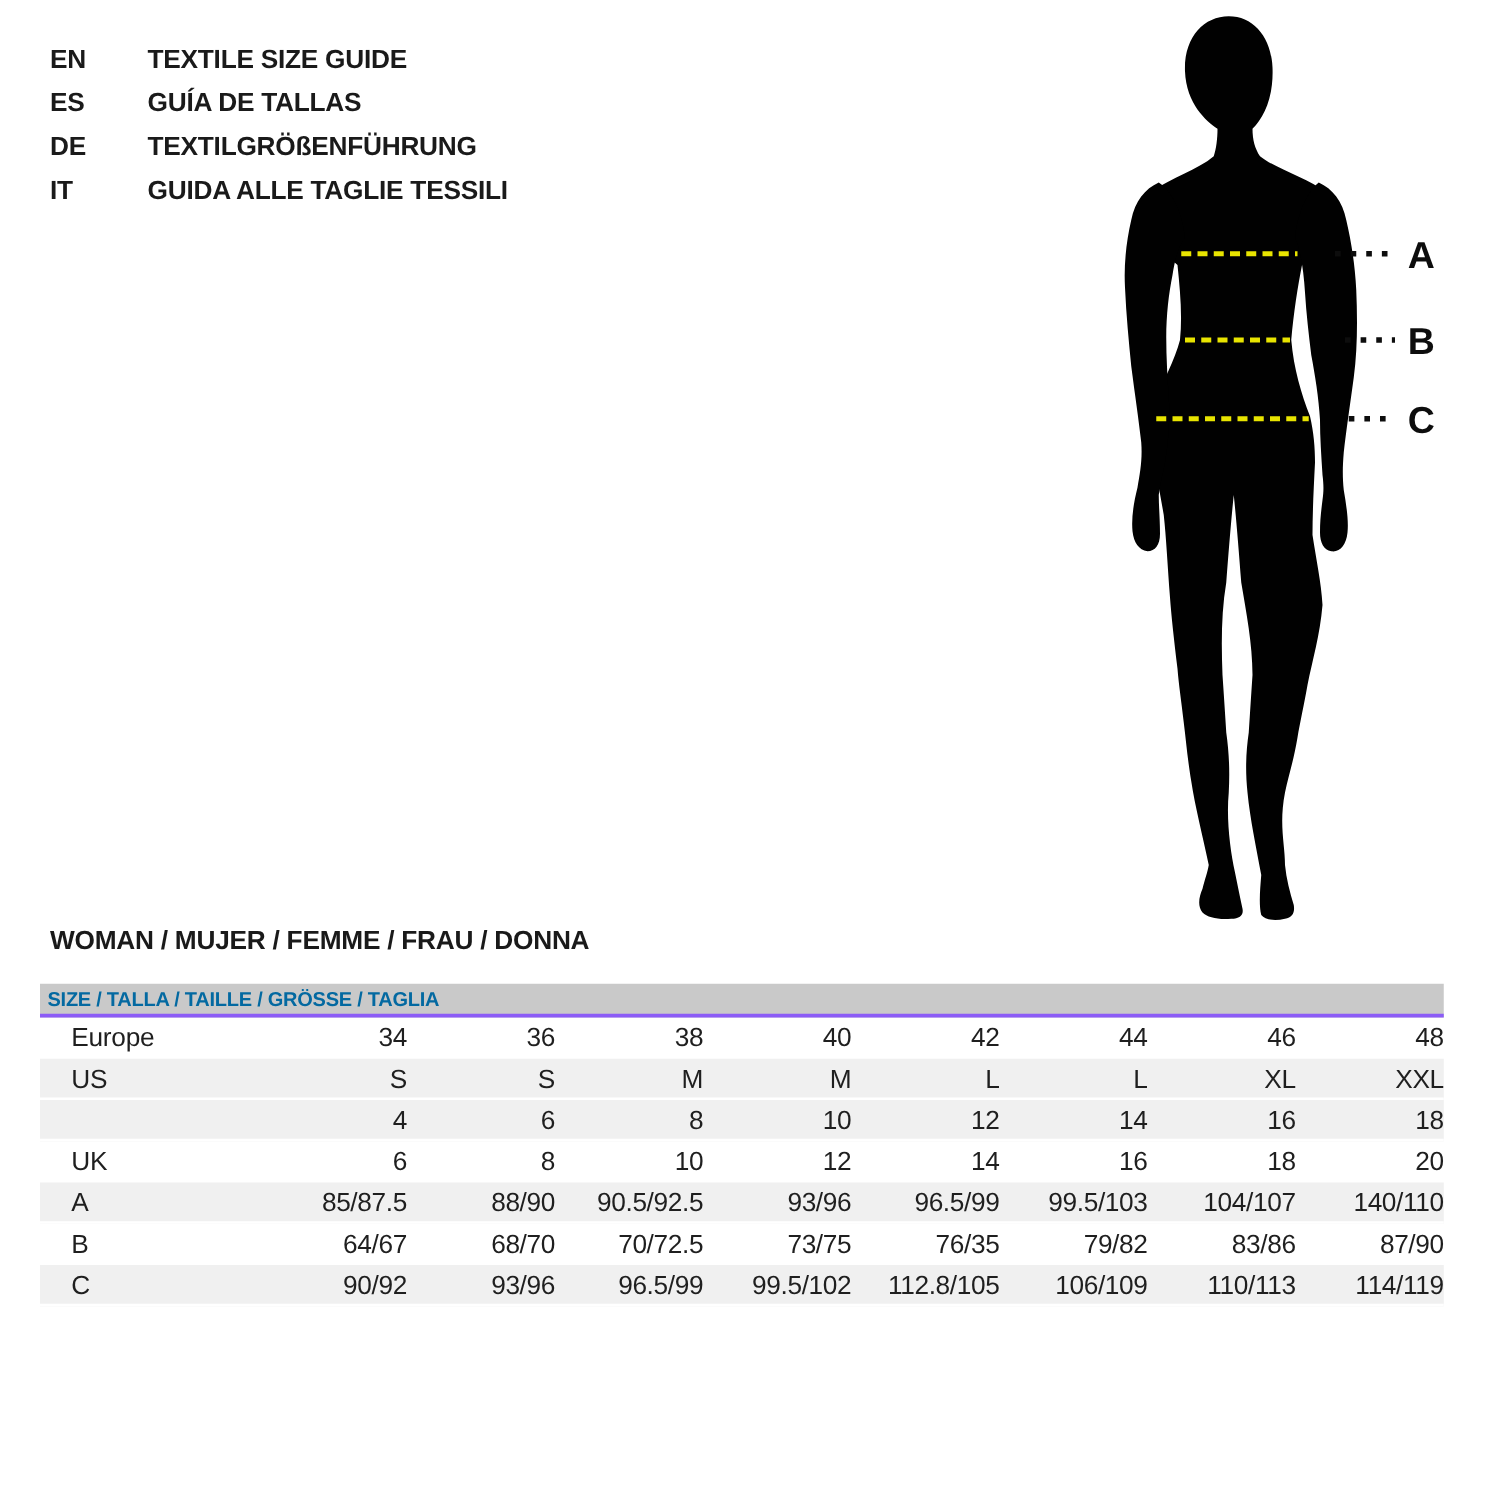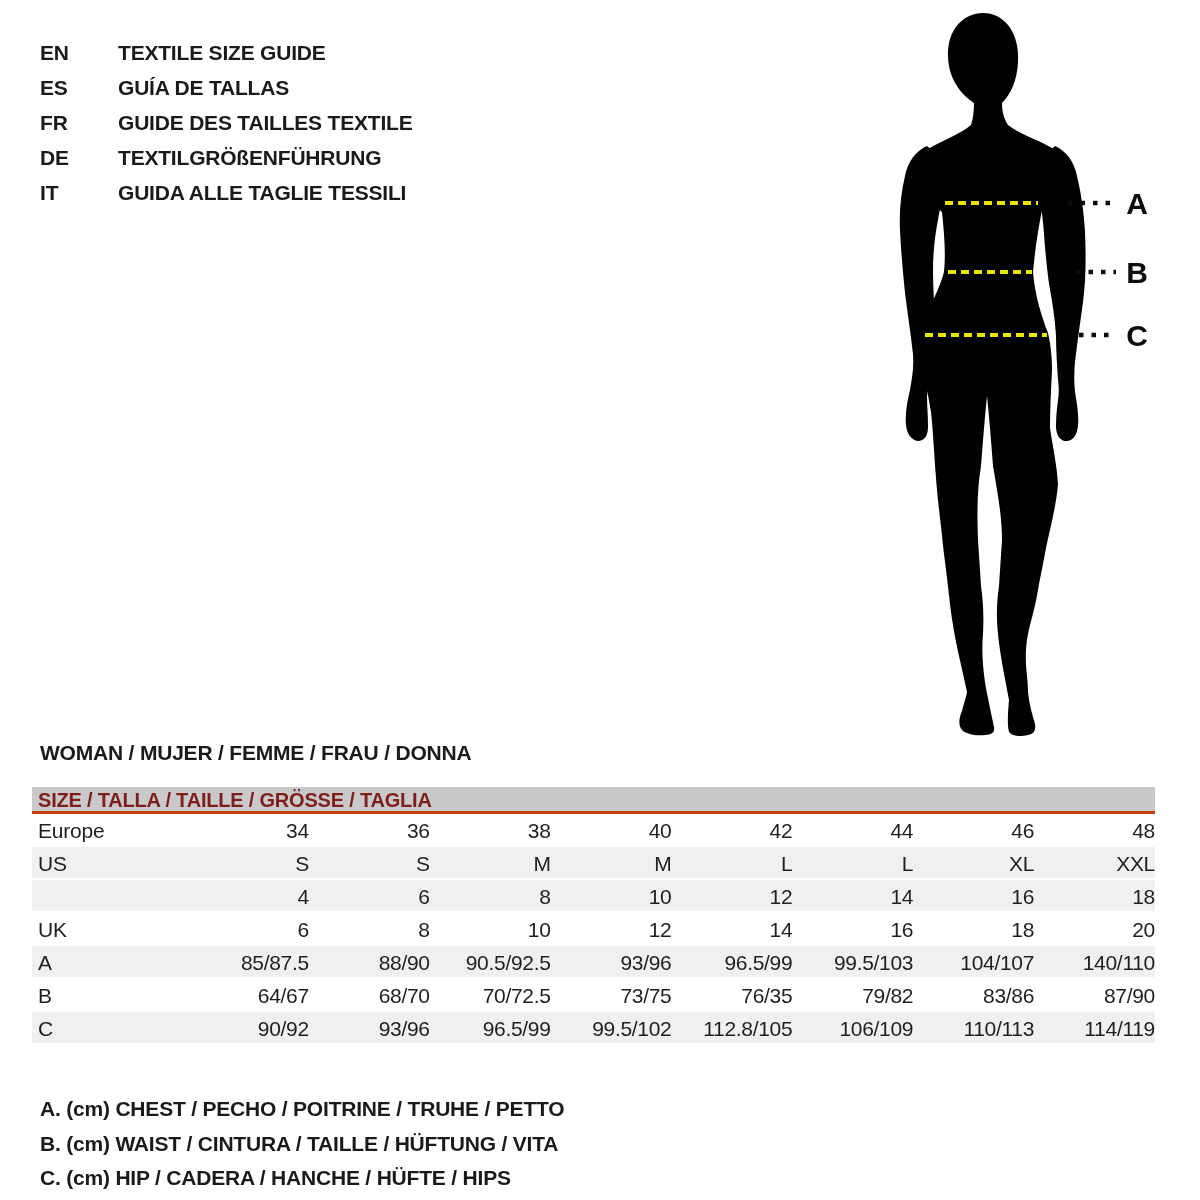--- a/index.html
+++ b/index.html
@@ -8,21 +8,21 @@
     position: relative;
     width: 1200px; height: 1200px;
     background: #ffffff;
     overflow: hidden;
     font-family: "Liberation Sans", "DejaVu Sans", sans-serif;
     color: #1a1a1a;
   }
 
   
   .lang-list { position: absolute; left: 40px; top: 30px; }
-  .lang-row { display: flex; height: 35px; align-items: flex-end; }
+  .lang-row { display: flex; height: 35px; align-items: center; }
   .lang-code {
     width: 78px; flex: 0 0 78px;
     font-size: 21px; font-weight: bold; letter-spacing: -0.2px;
   }
   .lang-label { font-size: 21px; font-weight: bold; letter-spacing: -0.2px; white-space: nowrap; }
 
   
   .figure-svg { position: absolute; left: 840px; top: 0; }
   .body-fill { fill: #010101; }
   .dash-yellow { stroke: #e8e400; stroke-width: 4; stroke-dasharray: 8 5; fill: none; }
@@ -37,27 +37,27 @@
   .section-title {
     position: absolute; left: 40px; top: 741px;
     font-size: 21px; font-weight: bold; letter-spacing: -0.2px; white-space: nowrap;
   }
 
   
   .size-table { position: absolute; left: 32px; top: 787px; width: 1123px; }
   .table-header {
     height: 27px; line-height: 27px;
     background: #c9c9c9;
-    border-bottom: 3px solid #c2410c;
+    border-bottom: 3px solid #8b5cf6;
     padding-left: 6px;
-    font-size: 20px; font-weight: bold; letter-spacing: -0.2px;
-    color: #7f1d1d; white-space: nowrap;
+    font-size: 16px; font-weight: bold; letter-spacing: -0.2px;
+    color: #0369a1; white-space: nowrap;
   }
   .t-row { display: flex; height: 33px; align-items: center; font-size: 21px; color: #1f1f1f; }
-  .t-label { width: 156px; flex: 0 0 156px; padding-left: 6px; letter-spacing: -0.2px; }
+  .t-label { width: 156px; flex: 0 0 156px; padding-left: 6px; letter-spacing: -0.2px; margin-left: 19px; }
   .t-cell { flex: 1 1 0; text-align: right; letter-spacing: -0.3px; }
 
   
   .legend { position: absolute; left: 40px; top: 1092px; }
   .legend-line {
     height: 34.5px; line-height: 34.5px;
     font-size: 21px; font-weight: bold; letter-spacing: -0.2px; white-space: nowrap;
   }
 </style>
 </head>
@@ -66,24 +66,20 @@
 <div class="canvas">
 
   <div class="lang-list" id="lang-list">
       <div class="lang-row">
         <span class="lang-code">EN</span>
         <span class="lang-label">TEXTILE SIZE GUIDE</span>
       </div>
       <div class="lang-row">
         <span class="lang-code">ES</span>
         <span class="lang-label">GUÍA DE TALLAS</span>
-      </div>
-      <div class="lang-row">
-        <span class="lang-code">FR</span>
-        <span class="lang-label">GUIDE DES TAILLES TEXTILE</span>
       </div>
       <div class="lang-row">
         <span class="lang-code">DE</span>
         <span class="lang-label">TEXTILGRÖßENFÜHRUNG</span>
       </div>
       <div class="lang-row">
         <span class="lang-code">IT</span>
         <span class="lang-label">GUIDA ALLE TAGLIE TESSILI</span>
       </div>
     </div>
@@ -272,19 +268,14 @@
           <div class="t-cell">96.5/99</div>
           <div class="t-cell">99.5/102</div>
           <div class="t-cell">112.8/105</div>
           <div class="t-cell">106/109</div>
           <div class="t-cell">110/113</div>
           <div class="t-cell">114/119</div>
         </div>
       </div>
   </div>
 
-  <div class="legend" id="legend">
-      <div class="legend-line">A. (cm) CHEST / PECHO / POITRINE / TRUHE / PETTO</div>
-      <div class="legend-line">B. (cm) WAIST / CINTURA / TAILLE / HÜFTUNG / VITA</div>
-      <div class="legend-line">C. (cm) HIP / CADERA / HANCHE / HÜFTE / HIPS</div>
-    </div>
 
 </div>
 
 </body></html>

